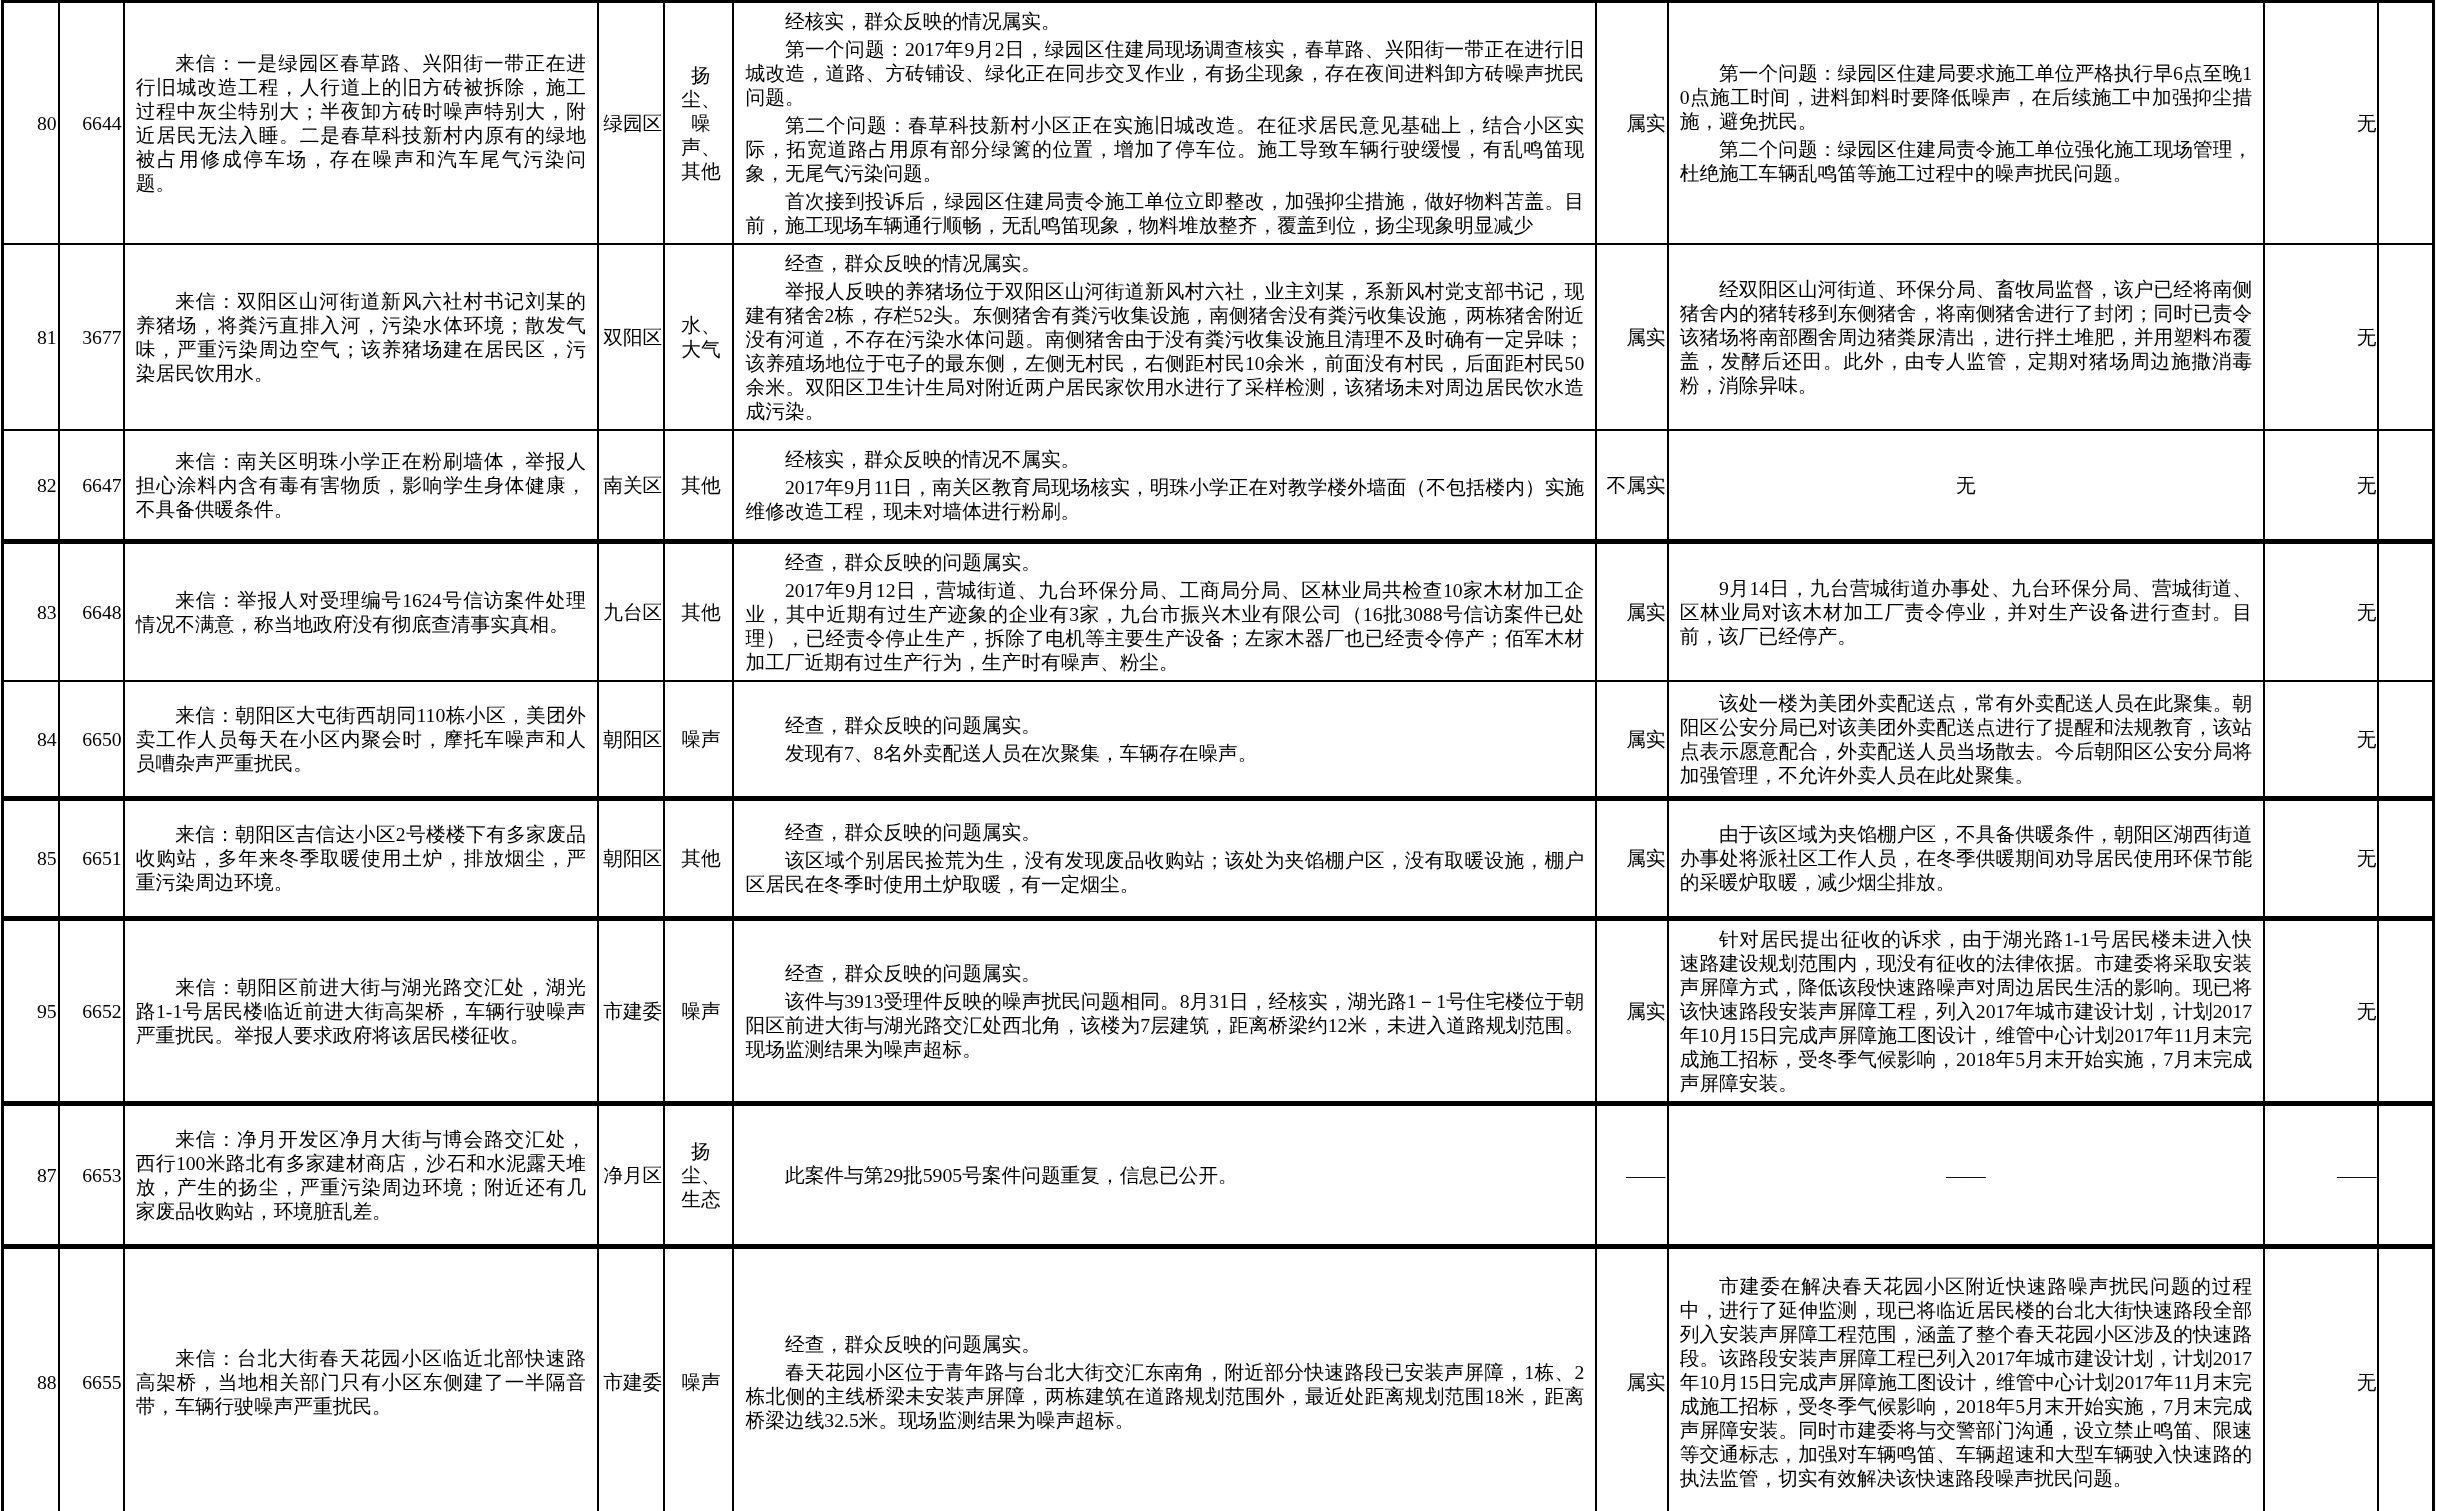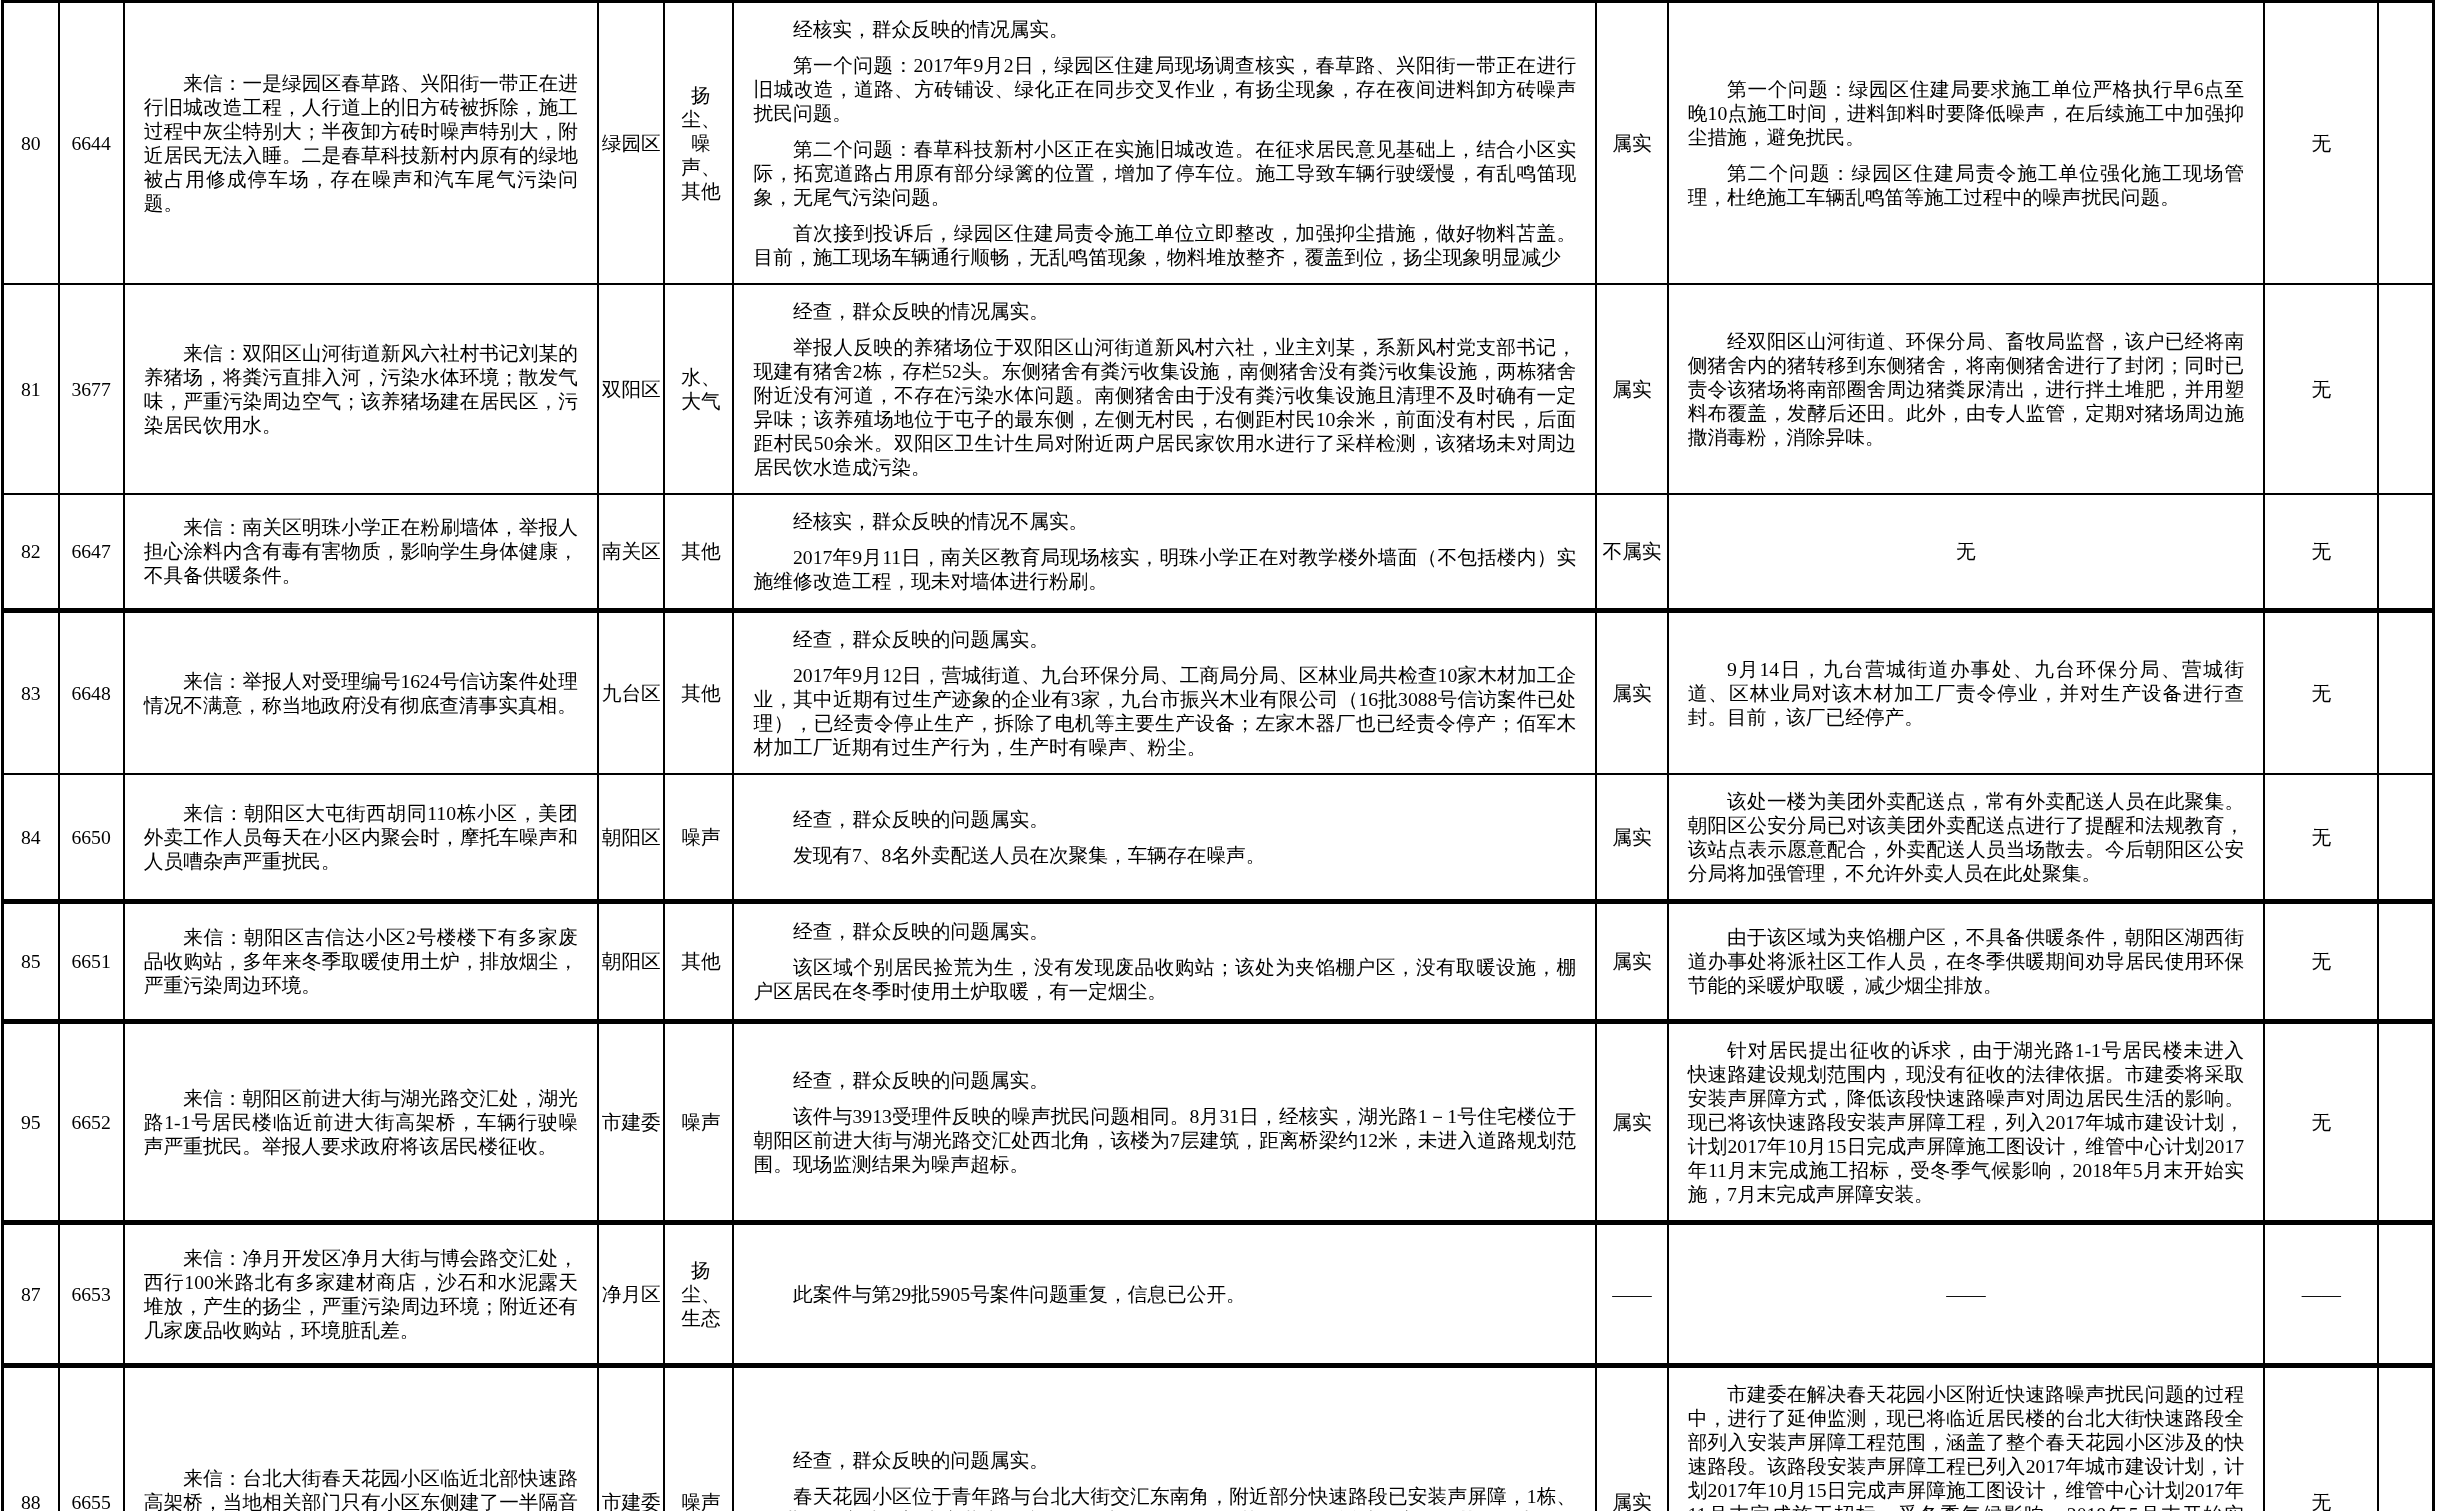--- a/index.html
+++ b/index.html
@@ -36,24 +36,24 @@
   tbody tr:nth-child(1) { height: 238px; }
   tbody tr:nth-child(2) { height: 182px; }
   tbody tr:nth-child(3) { height: 111px; }
   tbody tr:nth-child(4) { height: 140px; }
   tbody tr:nth-child(5) { height: 117px; }
   tbody tr:nth-child(6) { height: 120px; }
   tbody tr:nth-child(7) { height: 175px; }
   tbody tr:nth-child(8) { height: 143px; }
   tbody tr:nth-child(9) { height: 270px; }
 
-  td.center { text-align: center; padding: 2.1px 1px; }
+  td.center { text-align: right; padding: 2.1px 1px; }
   td.cat { text-align: center; padding: 2.1px 2.1px 2.1px 6.2px; }
   td.text { text-align: justify; padding: 2.1px 7.2px; }
-  td.text p { margin: 12px; text-indent: 2em; text-align: justify; }
+  td.text p { margin: 4px; text-indent: 2em; text-align: justify; }
   td.text.only { text-align: center; }
   td.text.only p { text-indent: 0; text-align: center; }
 </style>
 </head>
 <body>
 
 <div class="page">
   <table class="records">
     <colgroup>
       <col style="width:56px">

